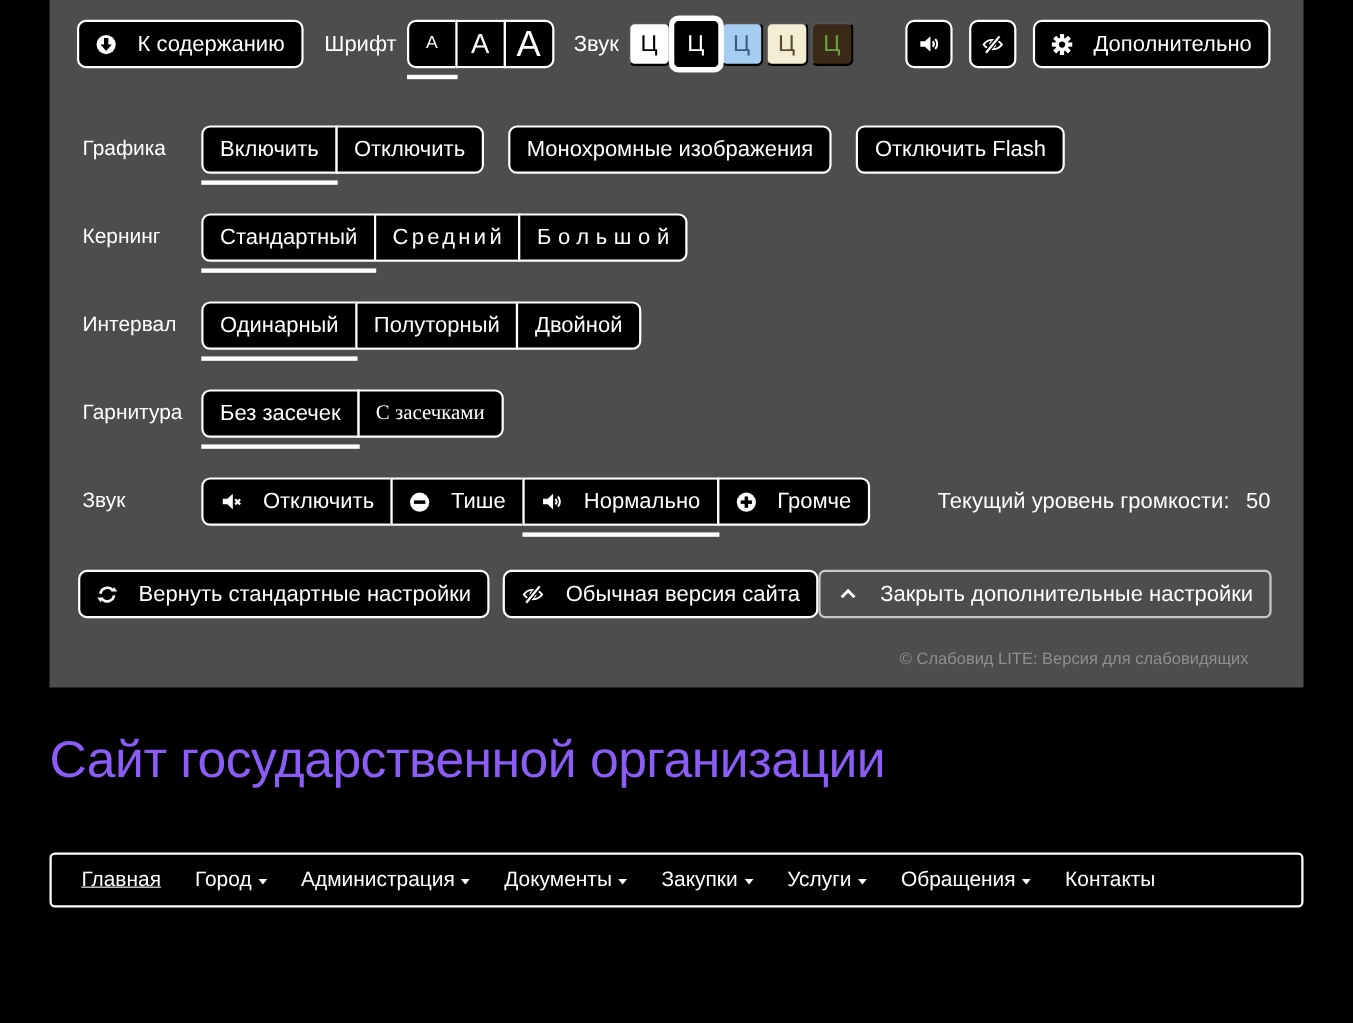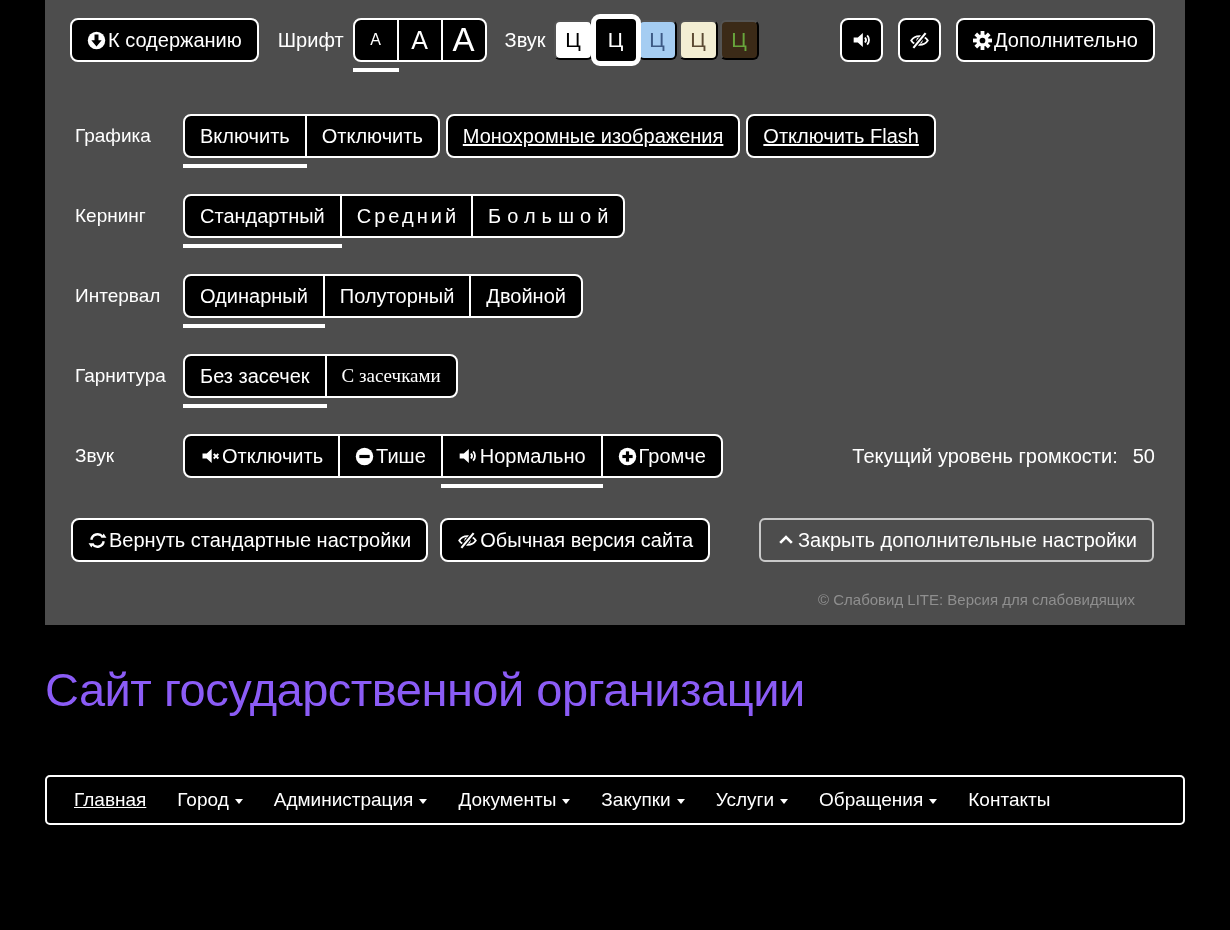--- a/index.html
+++ b/index.html
@@ -13,21 +13,21 @@
     background:#4d4d4d;
   }
   .prow{position:absolute;left:30px;right:30px;display:flex;align-items:center;height:44px;}
   .prow-label{width:108px;flex-shrink:0;color:#fff;font-size:19px;}
   
   .btn{
     box-sizing:border-box;height:44px;background:#000;color:#fff;
     border:2px solid #fff;border-radius:8px;font-size:20px;
     font-family:"Liberation Sans",sans-serif;
     display:inline-flex;align-items:center;justify-content:center;
-    gap:2px;padding:0 15px;position:relative;cursor:pointer;white-space:nowrap;
+    gap:19px;padding:0 15px;position:relative;cursor:pointer;white-space:nowrap;
   }
   .btn-group{display:inline-flex;}
   .btn-group .btn{border-radius:0;}
   .btn-group .btn + .btn{margin-left:-2px;}
   .btn-group .btn:first-child{border-radius:8px 0 0 8px;}
   .btn-group .btn:last-child{border-radius:0 8px 8px 0;}
   .btn.active::after{
     content:"";position:absolute;left:-2px;right:-2px;bottom:-12px;height:4px;background:#fff;
   }
   .btn-font{width:46px;padding:0;}
@@ -50,21 +50,21 @@
   }
   .swatch.selected{
     width:50px;height:52px;border:5px solid #fff;border-radius:9px;
     margin:0 -3px 0 -4px;position:relative;z-index:2;
   }
   .tb-spacer{flex:1;}
   .mlefts{margin-left:15px;}
   
   .row-graphics{top:114px;} .row-kerning{top:194px;} .row-interval{top:274px;}
   .row-typeface{top:354px;} .row-sound{top:434px;}
-  .gap14{margin-left:6px;text-decoration:underline;}
+  .gap14{margin-left:22px;}
   .volume{margin-left:auto;color:#fff;font-size:20px;display:flex;align-items:baseline;}
   .volume .val{margin-left:15px;}
   
   .pfooter{position:absolute;left:26px;right:31px;top:530px;height:32px;display:flex;align-items:flex-end;}
   .gap12{margin-left:12px;}
   .close-right{margin-left:auto;}
   .copyright{
     position:absolute;right:50px;top:591px;color:#8f8f8f;font-size:15px;
   }
   

